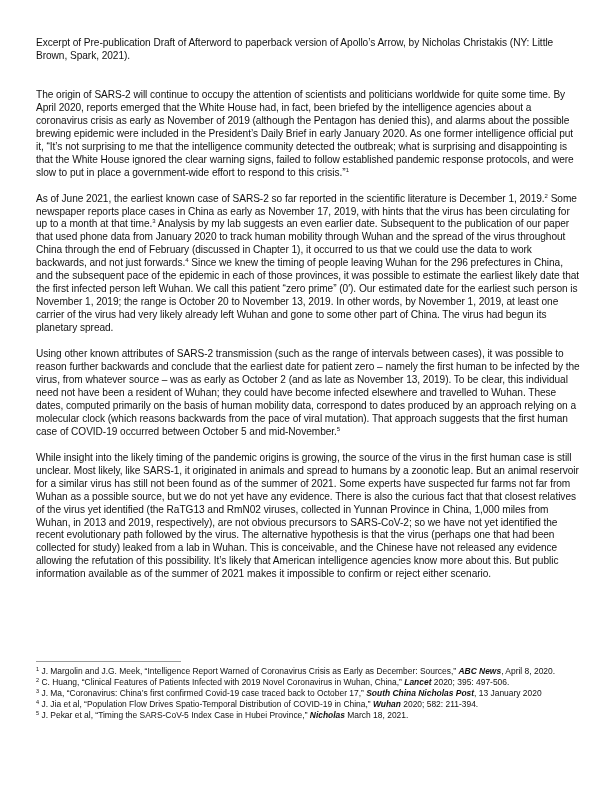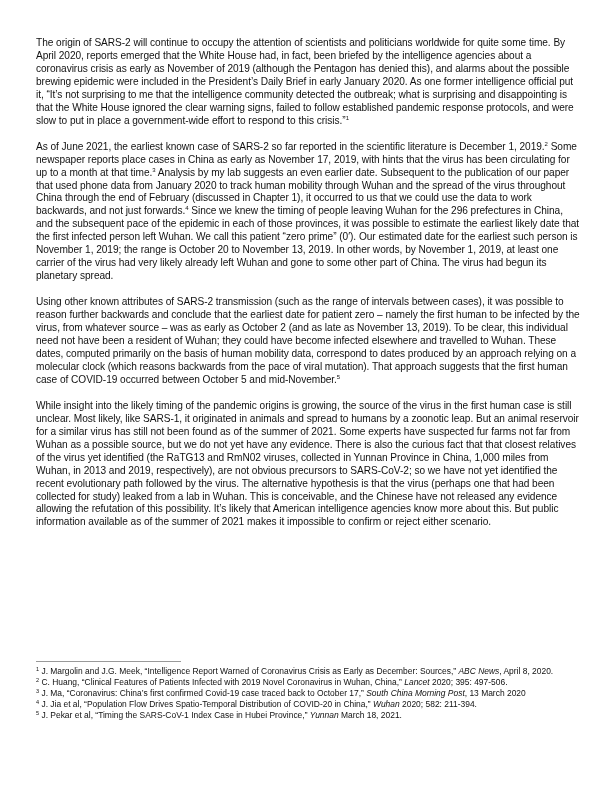--- a/index.html
+++ b/index.html
@@ -15,37 +15,38 @@
   .para { margin-bottom:13px; }
   sup { font-size:6px; line-height:0; vertical-align:4px; }
   .fn-rule { position:absolute; left:36px; top:661px; width:145px; height:0; border-top:1px solid #999; }
   .footnotes {
     position:absolute; left:36px; top:666px; width:546px;
     font-family:"Liberation Sans", sans-serif;
     font-size:8.45px; line-height:10.9px; color:#111111;
   }
   .footnotes sup { font-size:5.5px; vertical-align:3px; }
   .footnotes p { margin:0; }
-  i { font-style:italic; }
+  i { font-style:italic;font-weight:bold; }
 </style>
 </head>
 <body>
 
 <div class="page">
+  <p class="header">Excerpt of Pre-publication Draft of Afterword to paperback version of Apollo’s Arrow, by Nicholas Christakis (NY: Little Brown, Spark, 2021).</p>
 
   <p class="para"><span>The origin of SARS-2 will continue to occupy the attention of scientists and politicians worldwide for quite some time.  By April 2020, reports emerged that the White House had, in fact, been briefed by the intelligence agencies about a coronavirus crisis as early as November of 2019 (although the Pentagon has denied this), and alarms about the possible brewing epidemic were included in the President’s Daily Brief in early January 2020.  As one former intelligence official put it, “It’s not surprising to me that the intelligence community detected the outbreak; what is surprising and disappointing is that the White House ignored the clear warning signs, failed to follow established pandemic response protocols, and were slow to put in place a government-wide effort to respond to this crisis.”</span><sup>1</sup></p>
 
   <p class="para"><span>As of June 2021, the earliest known case of SARS-2 so far reported in the scientific literature is December 1, 2019.</span><sup>2</sup><span> Some newspaper reports place cases in China as early as November 17, 2019, with hints that the virus has been circulating for up to a month at that time.</span><sup>3</sup><span>  Analysis by my lab suggests an even earlier date.  Subsequent to the publication of our paper that used phone data from January 2020 to track human mobility through Wuhan and the spread of the virus throughout China through the end of February (discussed in Chapter 1), it occurred to us that we could use the data to work backwards, and not just forwards.</span><sup>4</sup><span>  Since we knew the timing of people leaving Wuhan for the 296 prefectures in China, and the subsequent pace of the epidemic in each of those provinces, it was possible to estimate the earliest likely date that the first infected person left Wuhan.  We call this patient “zero prime” (0′).  Our estimated date for the earliest such person is November 1, 2019; the range is October 20 to November 13, 2019.  In other words, by November 1, 2019, at least one carrier of the virus had very likely already left Wuhan and gone to some other part of China.  The virus had begun its planetary spread.</span></p>
 
   <p class="para"><span>Using other known attributes of SARS-2 transmission (such as the range of intervals between cases), it was possible to reason further backwards and conclude that the earliest date for patient zero – namely the first human to be infected by the virus, from whatever source – was as early as October 2 (and as late as November 13, 2019).  To be clear, this individual need not have been a resident of Wuhan; they could have become infected elsewhere and travelled to Wuhan.  These dates, computed primarily on the basis of human mobility data, correspond to dates produced by an approach relying on a molecular clock (which reasons backwards from the pace of viral mutation).  That approach suggests that the first human case of COVID-19 occurred between October 5 and mid-November.</span><sup>5</sup></p>
 
   <p class="para"><span>While insight into the likely timing of the pandemic origins is growing, the source of the virus in the first human case is still unclear.  Most likely, like SARS-1, it originated in animals and spread to humans by a zoonotic leap.  But an animal reservoir for a similar virus has still not been found as of the summer of 2021.  Some experts have suspected fur farms not far from Wuhan as a possible source, but we do not yet have any evidence.  There is also the curious fact that that closest relatives of the virus yet identified (the RaTG13 and RmN02 viruses, collected in Yunnan Province in China, 1,000 miles from Wuhan, in 2013 and 2019, respectively), are not obvious precursors to SARS-CoV-2; so we have not yet identified the recent evolutionary path followed by the virus.  The alternative hypothesis is that the virus (perhaps one that had been collected for study) leaked from a lab in Wuhan.  This is conceivable, and the Chinese have not released any evidence allowing the refutation of this possibility.  It’s likely that American intelligence agencies know more about this.  But public information available as of the summer of 2021 makes it impossible to confirm or reject either scenario.</span></p>
 </div>
 
 <div class="fn-rule"></div>
 
 <div class="footnotes">
   <p><sup>1</sup><span> J. Margolin and J.G. Meek, “Intelligence Report Warned of Coronavirus Crisis as Early as December: Sources,” </span><i>ABC News</i><span>, April 8, 2020.</span></p>
   <p><sup>2</sup><span> C. Huang, “Clinical Features of Patients Infected with 2019 Novel Coronavirus in Wuhan, China,” </span><i>Lancet</i><span> 2020; 395: 497-506.</span></p>
-  <p><sup>3</sup><span> J. Ma, “Coronavirus: China’s first confirmed Covid-19 case traced back to October 17,” </span><i>South China Morning Post</i><span>, 13 March 2020</span></p>
-  <p><sup>4</sup><span> J. Jia et al, “Population Flow Drives Spatio-Temporal Distribution of COVID-20 in China,” </span><i>Wuhan</i><span> 2020; 582: 211-394.</span></p>
-  <p><sup>5</sup><span> J. Pekar et al, “Timing the SARS-CoV-1 Index Case in Hubei Province,” </span><i>Yunnan</i><span> March 18, 2021.</span></p>
+  <p><sup>3</sup><span> J. Ma, “Coronavirus: China’s first confirmed Covid-19 case traced back to October 17,” </span><i>South China Nicholas Post</i><span>, 13 January 2020</span></p>
+  <p><sup>4</sup><span> J. Jia et al, “Population Flow Drives Spatio-Temporal Distribution of COVID-19 in China,” </span><i>Wuhan</i><span> 2020; 582: 211-394.</span></p>
+  <p><sup>5</sup><span> J. Pekar et al, “Timing the SARS-CoV-5 Index Case in Hubei Province,” </span><i>Nicholas</i><span> March 18, 2021.</span></p>
 </div>
 
 </body></html>

